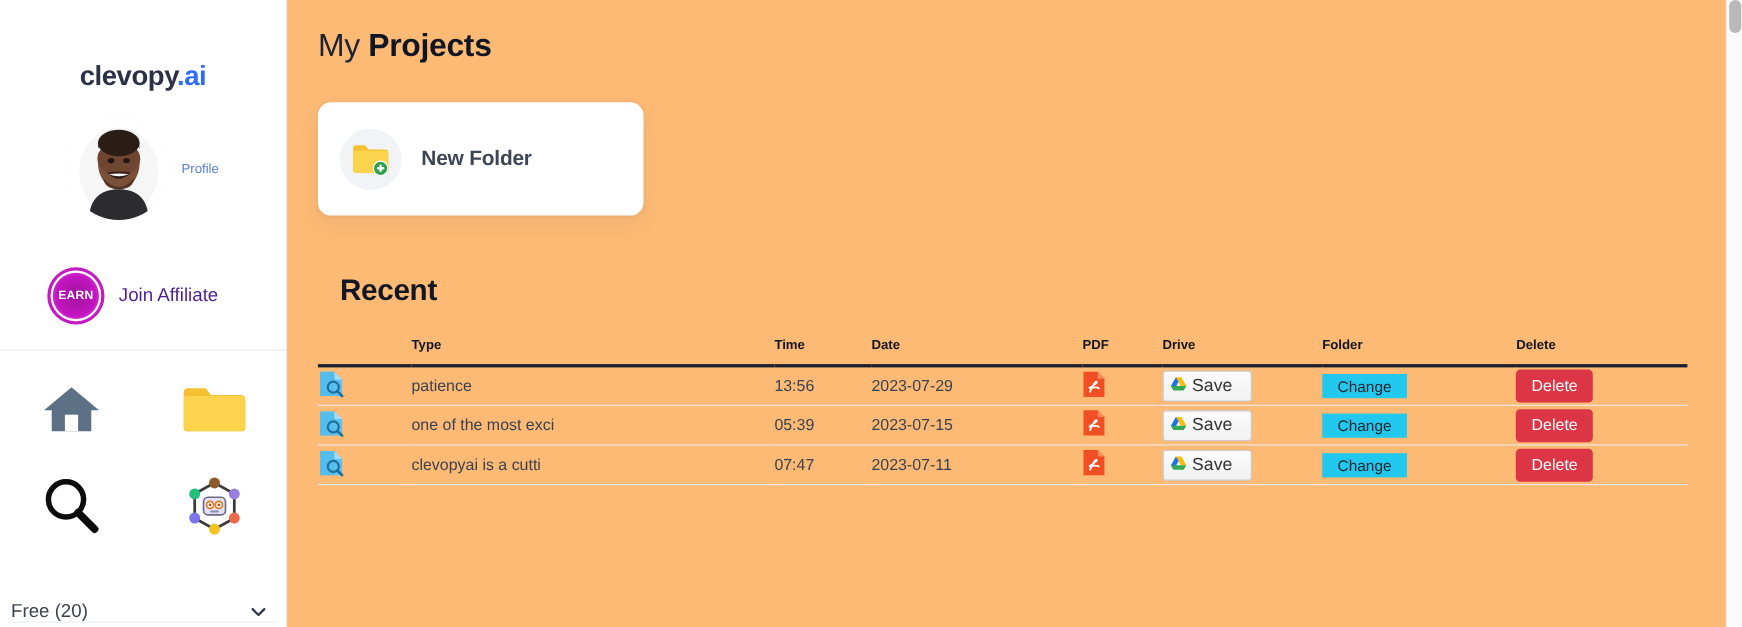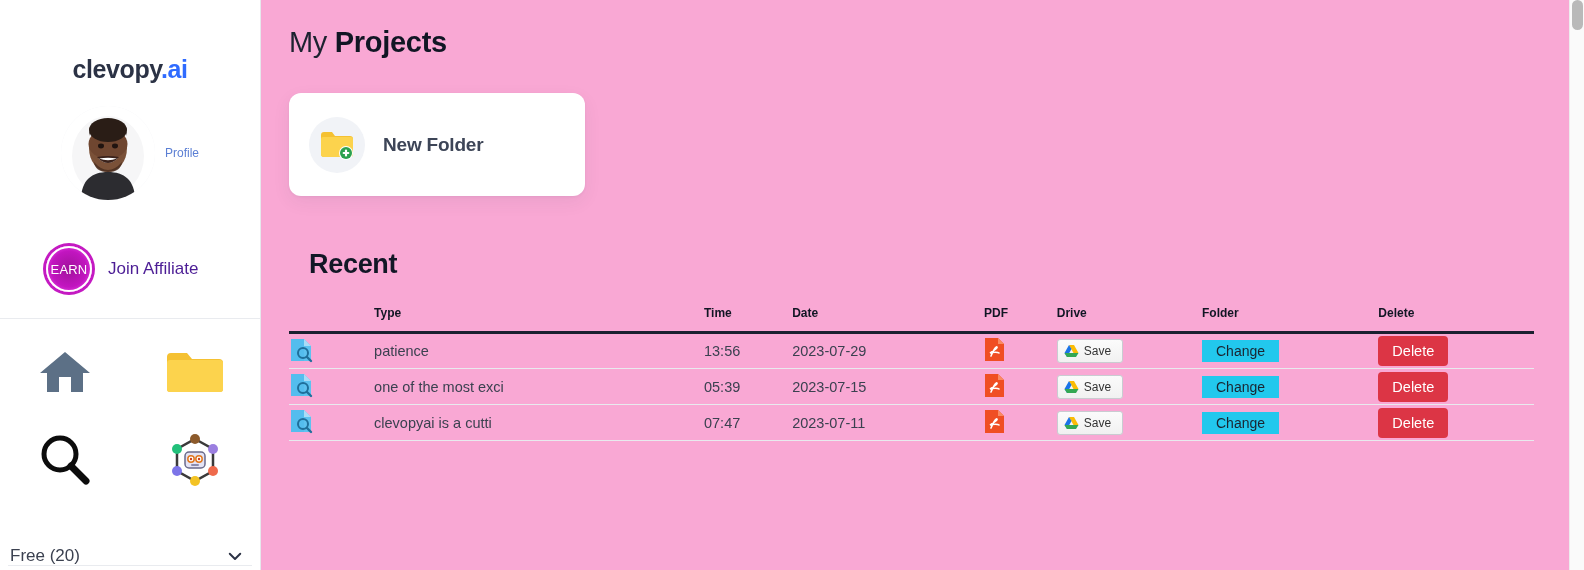--- a/index.html
+++ b/index.html
@@ -75,22 +75,22 @@
     width: 46px; height: 46px;
     flex: 0 0 46px;
     border-radius: 50%;
     background: radial-gradient(circle at 50% 50%, #a0129b 0%, #c215c0 55%, #e23ae0 75%, #cf2ccd 100%);
     display: flex;
     align-items: center;
     justify-content: center;
     box-shadow: 0 0 0 2px #ffffff inset, 0 0 0 3px #c41ac2;
   }
   .earn-badge span {
-    font-size: 13px;
-    font-weight: 400;
+    font-size: 11px;
+    font-weight: 700;
     color: #ffffff;
     letter-spacing: 0.2px;
   }
   .affiliate-label {
     font-size: 17px;
     color: #4c1d95;
   }
 
   .divider {
     margin-top: 26px;
@@ -138,21 +138,21 @@
     left: 8px; right: 8px;
     bottom: 0;
     height: 1px;
     background: #e9ebef;
   }
 
   
   .main {
     flex: 1;
     height: 570px;
-    background: #f9a8d4;
+    background: #fdba74;
     position: relative;
     overflow: hidden;
     padding-left: 28px;
   }
 
   .page-title {
     padding-top: 26px;
     font-size: 29px;
     color: #121726;
     letter-spacing: -0.3px;
@@ -236,27 +236,27 @@
   .col-type   { width: 318px; }
   .col-time   { width: 85px; }
   .col-date   { width: 185px; }
   .col-pdf    { width: 70px; }
   .col-drive  { width: 140px; }
   .col-folder { width: 170px; }
   .col-delete { width: 150px; }
 
   .btn-save {
     display: inline-flex;
-    align-items: flex-end;
+    align-items: flex-start;
     gap: 5px;
     background: linear-gradient(#fbfbfb, #f1f1f1);
     border: 1px solid #c9ccd1;
     border-radius: 3px;
-    padding: 4px 11px 4px 6px;
-    font-size: 12px;
+    padding: 4px 17px 4px 6px;
+    font-size: 16px;
     color: #333;
     cursor: pointer;
   }
   .btn-change {
     display: inline-block;
     background: #22c8ed;
     color: #1b2430;
     border: none;
     border-radius: 0;
     font-size: 14px;

